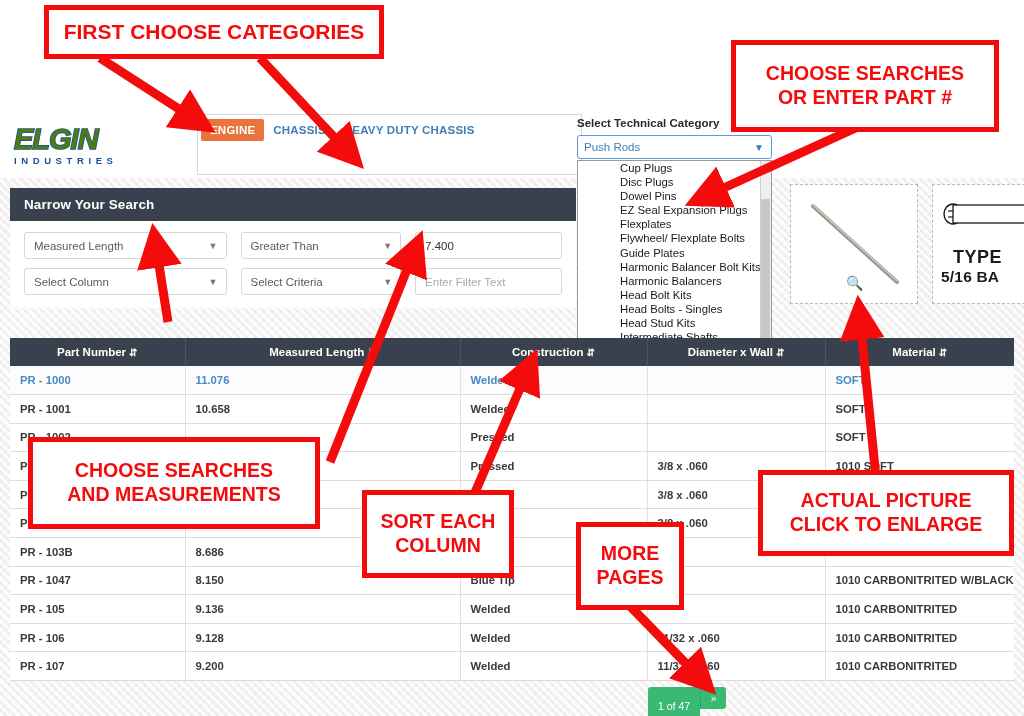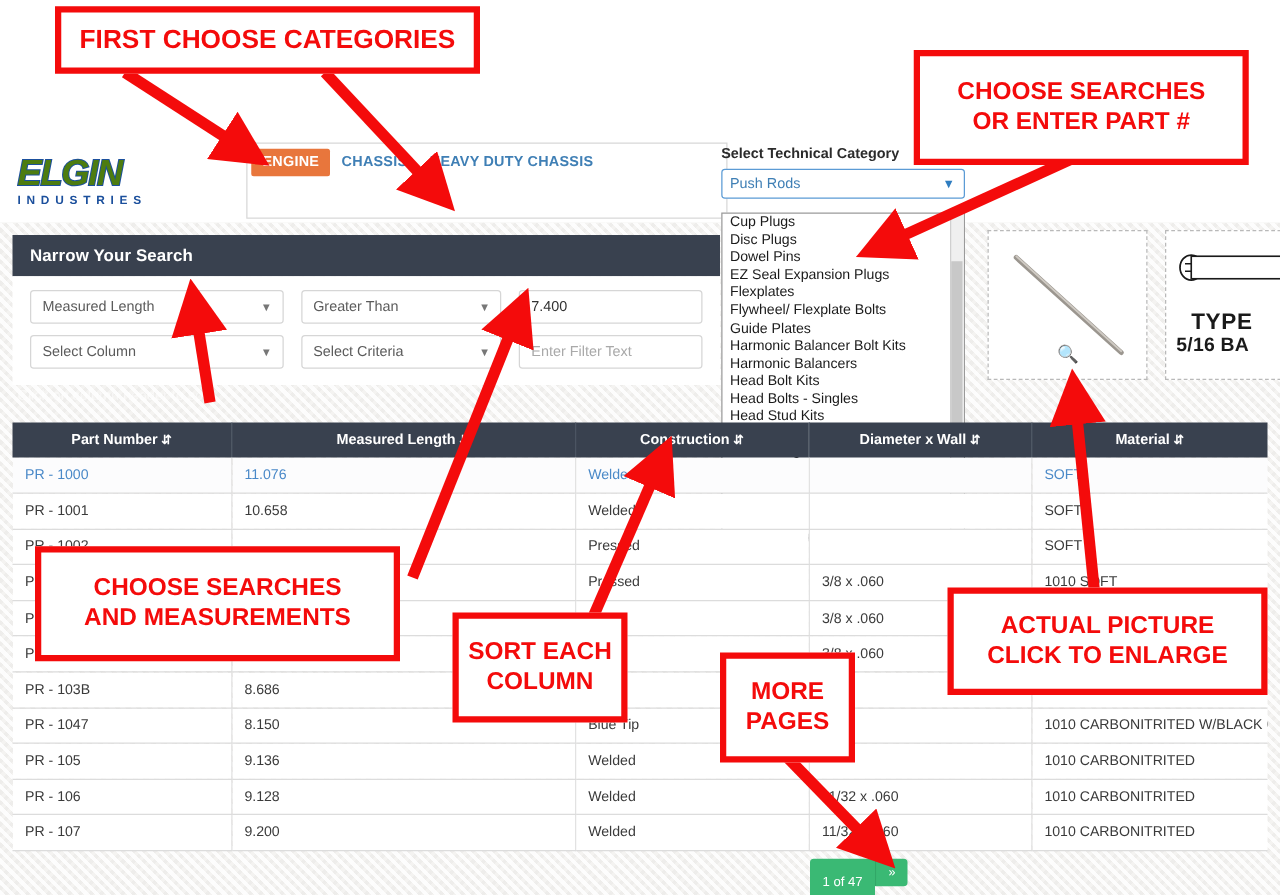--- a/index.html
+++ b/index.html
@@ -51,22 +51,22 @@
   
   .tcat { position:absolute; left:577px; top:117px; width:195px; }
   .tcat-label { font-size:11.5px; font-weight:700; color:#2b2b2b; margin-bottom:6px; }
   .tcat-select {
     height:24px; border:1px solid #5b9bd5; border-radius:3px; background:#fff;
     display:flex; align-items:center; padding:0 6px; font-size:11.5px; color:#3f7fb5;
     position:relative;
   }
   .tcat-select .chev { position:absolute; right:7px; color:#2f7dc0; font-size:10px; }
   .tcat-list {
-    margin-top:11px; border:1px solid #9a9a9a; background:#fff;
-    height:263px; position:relative; overflow:hidden;
+    margin-top:1px; border:1px solid #9a9a9a; background:#fff;
+    height:263px; position:relative; overflow:hidden;padding-left:36px;
   }
   .tcat-list ul { list-style:none; }
   .tcat-list li {
     font-size:11.3px; color:#1a1a1a; padding:0 6px; line-height:14.1px; white-space:nowrap;
   }
   .tcat-scroll {
     position:absolute; right:0; top:0; width:11px; height:100%;
     background:#efefef; border-left:1px solid #cfcfcf;
   }
   .tcat-thumb { position:absolute; right:1px; top:38px; width:9px; height:143px; background:#c8c8c8; }
@@ -121,21 +121,21 @@
   table { width:100%; border-collapse:collapse; table-layout:fixed; }
   thead th {
     background:#39414F; color:#fff; font-size:11.5px; font-weight:700;
     height:28px; text-align:center; border-right:1px solid #4b5462; white-space:nowrap;
   }
   thead th:last-child { border-right:none; }
   thead th .sa { font-size:10px; margin-left:3px; }
   tbody td {
     background:#fff; font-size:11.3px; color:#3a3a3a; height:28.6px;
     padding:0 10px; border-bottom:1px solid #dcdcdc; border-right:1px solid #e2e2e2;
-    white-space:nowrap; overflow:hidden;
+    white-space:nowrap; overflow:hidden;font-weight:bold;
   }
   tbody td:last-child { border-right:none; }
   tbody tr.hover td { color:#4a89c8; background:#fcfcfd; }
   .col1 { width:175px; } .col2 { width:275px; } .col3 { width:187px; }
   .col4 { width:178px; } .col5 { width:189px; }
 
   
   .pager { position:absolute; left:648px; top:687px; display:flex; }
   .pager .pg {
     background:#3ab974; color:#fff; font-size:10.5px; height:38px;
@@ -403,21 +403,21 @@
   <div class="callout" style="left:731px; top:40px; width:268px; height:92px; font-size:19.5px;">
     <span>CHOOSE SEARCHES</span>
     <span>OR ENTER PART #</span>
   </div>
 
   <div class="callout" style="left:28px; top:437px; width:292px; height:92px; font-size:19.5px;">
     <span>CHOOSE SEARCHES</span>
     <span>AND MEASUREMENTS</span>
   </div>
 
-  <div class="callout" style="left:362px; top:490px; width:140px; height:88px; font-size:19.5px;">
+  <div class="callout" style="left:362px; top:490px; width:152px; height:88px; font-size:19.5px;">
     <span>SORT EACH</span>
     <span>COLUMN</span>
   </div>
 
   <div class="callout" style="left:576px; top:522px; width:108px; height:88px; font-size:19.5px;">
     <span>MORE</span>
     <span>PAGES</span>
   </div>
 
   <div class="callout" style="left:758px; top:470px; width:256px; height:86px; font-size:19.5px;">

